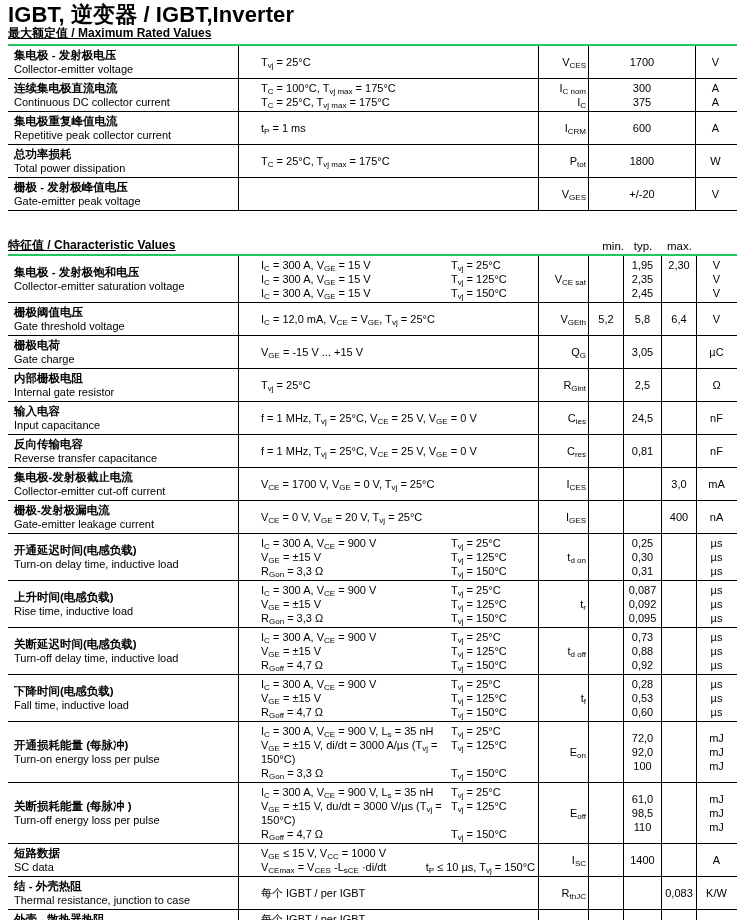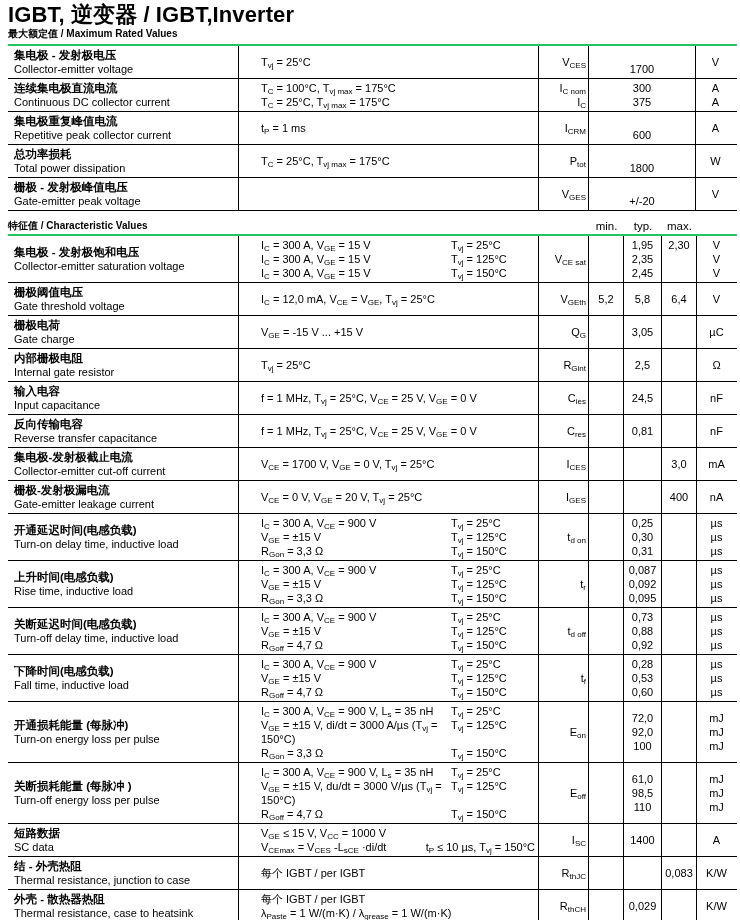--- a/index.html
+++ b/index.html
@@ -4,47 +4,47 @@
 <style>
   * { box-sizing: border-box; margin: 0; padding: 0; }
   html,body { background:#fff; }
   body {
     width: 740px; height: 920px; overflow: hidden;
     font-family: "Liberation Sans", "DejaVu Sans", sans-serif;
     color: #000;
   }
   .doc { padding: 5px 3px 0 8px; }
   .h1 { font-size: 22px; font-weight: bold; line-height: 20px; letter-spacing: .1px; }
-  .h2 { font-size: 10px; font-weight: bold; line-height: 17px; }
+  .h2 { font-size: 12px; font-weight: bold; line-height: 17px; text-decoration: underline; }
   .tbl { border-top: 2px solid #22c55e; width: 729px; }
   .row { display: flex; border-bottom: 1.6px solid #000; min-height: 33px; align-items: stretch; }
   .cell {
     display: flex; flex-direction: column; justify-content: center;
     padding: 2px 2px; font-size: 11px; line-height: 14px;
   }
   .cell + .cell { border-left: 1.4px solid #000; }
   .c-name { width: 230px; padding-left: 6px; }
   .c-cond { width: 300px; padding-left: 22px; padding-right: 3px; }
   .c-sym  { width: 50px;  text-align: right; }
-  .c-val  { width: 107px; text-align: center; justify-content: flex-end; }
+  .c-val  { width: 107px; text-align: center; }
   .c-min  { width: 35px;  text-align: center; }
   .c-typ  { width: 38px;  text-align: center; }
   .c-max  { width: 35px;  text-align: center; }
   .c-unit { width: 40px;  text-align: center; }
   .ln { min-height: 14px; }
   .zh { font-weight: bold; font-size: 11.5px; }
   .en { font-size: 11px; }
   .cline { display: flex; }
   .cl { flex: 1 1 auto; }
   .cr { min-width: 84px; flex: 0 0 auto; }
   sub { font-size: 8px; line-height: 0; vertical-align: -2px; letter-spacing: 0; }
-  .sec2head { display: flex; align-items: flex-end; margin-top: 6px; width: 729px; }
+  .sec2head { display: flex; align-items: flex-end; margin-top: 26px; width: 729px; }
   .sec2head .h2 { flex: 1 1 auto; }
   .colh { font-size: 11.5px; text-align: center; line-height: 15px; }
-  .colh.w-min { width: 35px; } .colh.w-typ { width: 38px; }
+  .colh.w-min { width: 35px; text-align: right; } .colh.w-typ { width: 38px; }
   .colh.w-max { width: 35px; } .colh-spacer { width: 40px; }
   .gap { height: 2px; }
 </style>
 </head>
 <body>
 
 <div class="doc">
   <div class="h1">IGBT, 逆变器 / IGBT,Inverter</div>
   <div class="h2">最大额定值 / Maximum Rated Values</div>
   <div class="gap"></div>

